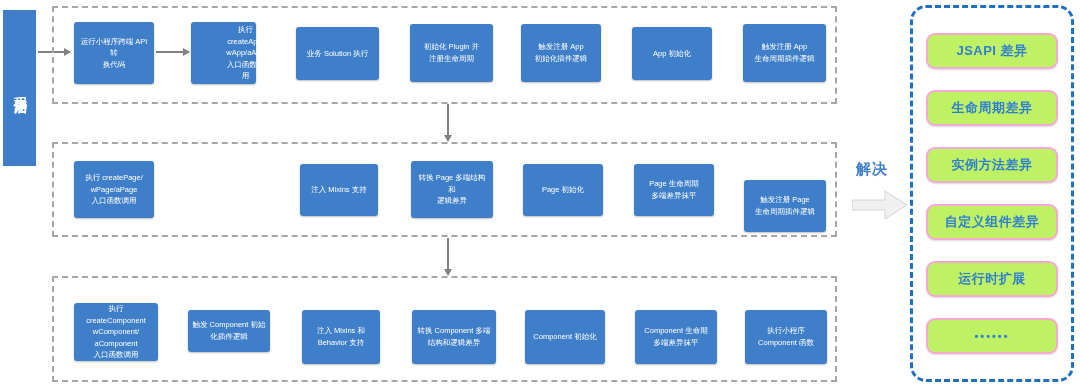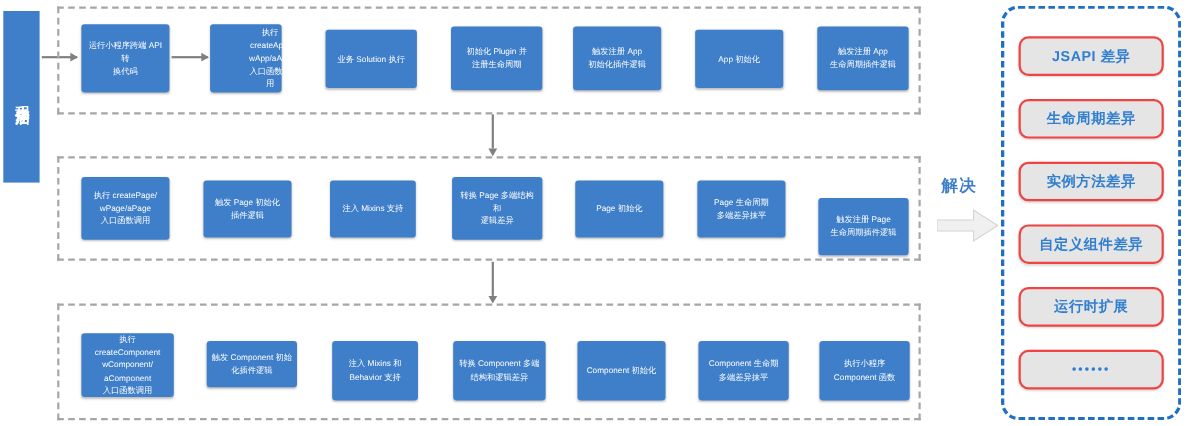--- a/index.html
+++ b/index.html
@@ -133,23 +133,23 @@
     box-sizing: border-box;
     display: flex;
     flex-direction: column;
     justify-content: space-evenly;
     align-items: center;
     padding: 4px 0;
   }
   .pill {
     width: 132px;
     height: 36px;
-    border: 2px solid #ef4444;
+    border: 2px solid #f9a8d4;
     border-radius: 9px;
-    background: #e5e5e5;
+    background: #bef264;
     color: #2f7ed0;
     font-size: 13px;
     font-weight: 700;
     letter-spacing: 0.5px;
     display: flex;
     align-items: center;
     justify-content: center;
     box-sizing: border-box;
     box-shadow: 0 1px 2px rgba(0,0,0,0.15);
     white-space: nowrap;
@@ -182,22 +182,20 @@
   <div class="node" style="left:743px; top:24px; width:83px; height:58px;">触发注册 App
 生命周期插件逻辑</div>
 
   <div class="v-arrow" style="left:447px; top:104px; height:31px;"></div>
 
   <div class="group" id="group-page"></div>
 
   <div class="node" style="left:74px; top:161px; width:80px; height:57px;">执行 createPage/
 wPage/aPage
 入口函数调用</div>
-  <div class="node" style="left:185px; top:164px; width:80px; height:52px;">触发 Page 初始化
-插件逻辑</div>
   <div class="node" style="left:300px; top:164px; width:78px; height:52px;">注入 Mixins 支持</div>
   <div class="node" style="left:411px; top:161px; width:82px; height:57px;">转换 Page 多端结构和
 逻辑差异</div>
   <div class="node" style="left:523px; top:164px; width:80px; height:52px;">Page 初始化</div>
   <div class="node" style="left:634px; top:164px; width:80px; height:52px;">Page 生命周期
 多端差异抹平</div>
   <div class="node" style="left:744px; top:180px; width:82px; height:52px;">触发注册 Page
 生命周期插件逻辑</div>
 
   <div class="v-arrow" style="left:447px; top:238px; height:31px;"></div>

